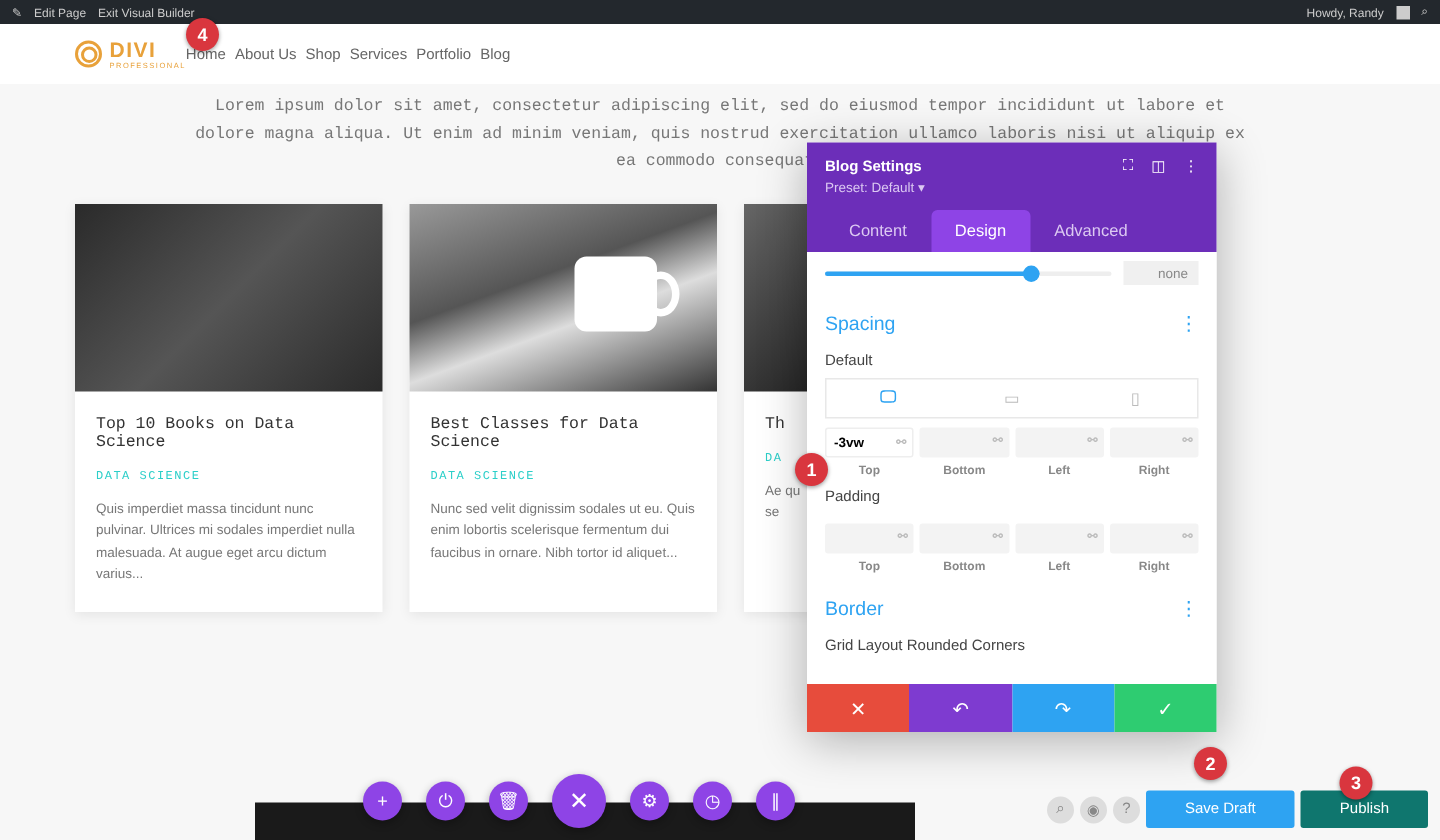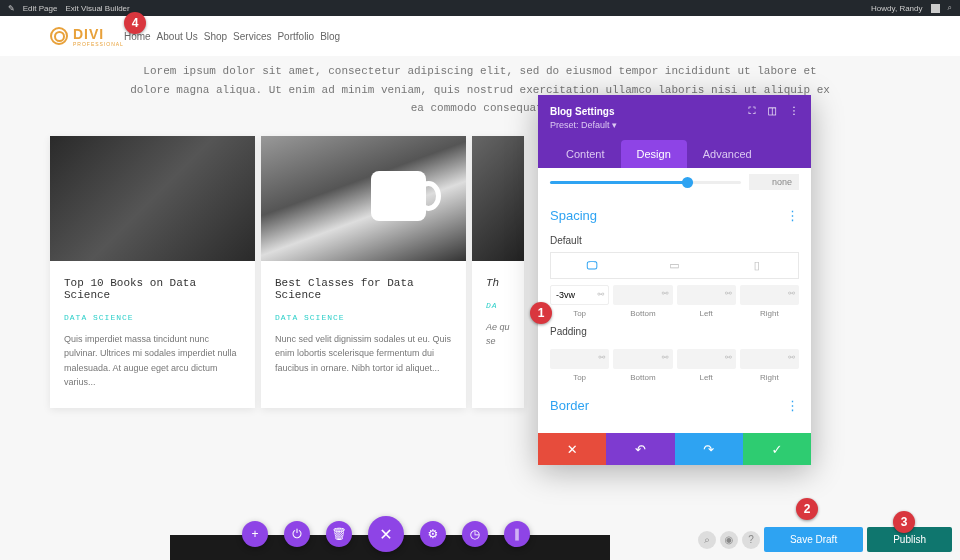--- a/index.html
+++ b/index.html
@@ -18,23 +18,23 @@
 .logo-icon::after { content:''; position:absolute; width:7px; height:7px; border:2px solid #e8a13a; border-radius:50%; top:2px; left:2px;}
 .logo-text { color: #e8a13a; font-weight: bold; font-size: 14px; letter-spacing: 1px; }
 .logo-sub { font-size: 5px; color: #e8a13a; letter-spacing:1px; display:block; margin-top:-2px;}
 .main-nav { display: flex; gap: 6px; font-size: 10px; color: #666; }
 .main-nav a { color: #666; text-decoration: none; }
 
 
 .intro-text { font-family: "Courier New", monospace; font-size: 11px; color: #777; text-align: center; padding: 6px 130px 18px; line-height: 1.7; }
 
 
-.cards { display: flex; gap: 6px; padding: 0 50px; }
+.cards { display: flex; gap: 18px; padding: 0 50px; }
 .card { background: #fff; width: 205px; box-shadow: 0 2px 8px rgba(0,0,0,0.08); }
-.card.narrow { width: 52px; overflow: hidden; font-style: italic; }
+.card.narrow { width: 52px; overflow: hidden; }
 .card-img { width: 100%; height: 125px; background: #333; position: relative; }
 .img1 { background: linear-gradient(135deg, #2a2a2a, #555, #2a2a2a); }
 .img2 { background: linear-gradient(160deg, #999, #555 40%, #ddd 60%, #333); }
 .img3 { background: linear-gradient(135deg, #666, #222); }
 .mug { position:absolute; width:55px; height:50px; background:#fff; border-radius:8px; right:40px; top:35px; }
 .mug::after{content:''; position:absolute; width:15px;height:20px;border:5px solid #fff;border-radius:50%;right:-15px;top:10px;}
 .card-body { padding: 16px 14px 18px; }
 .card-title { font-family: "Courier New", monospace; font-size: 11px; color: #333; }
 .card-cat { font-family: "Courier New", monospace; font-size: 8px; color: #2ccfc9; letter-spacing: 1px; margin: 12px 0 10px; text-transform: uppercase; }
 .card-text { font-size: 9px; color: #777; line-height: 1.6; }
@@ -60,21 +60,21 @@
 .section-head { display: flex; justify-content: space-between; align-items: flex-end; padding: 14px 12px 6px; }
 .section-title { color: #2ea3f2; font-size: 13px; }
 .section-menu { color: #2ea3f2; font-size: 13px; }
 
 .field-label { font-size: 10px; color: #444; padding: 6px 12px 6px; }
 .device-tabs { display: flex; margin: 0 12px; border: 1px solid #e8e8e8; }
 .device-tab { flex: 1; text-align: center; padding: 6px 0; font-size: 11px; color: #bbb; }
 .device-tab.active { color: #2ea3f2; font-weight: bold; }
 
 .spacing-grid { display: flex; gap: 4px; padding: 6px 12px 2px; }
-.sp-cell { flex: 1; }
+.sp-cell { flex: 1; font-weight: bold; }
 .sp-input { height: 20px; background: #f3f3f3; border-radius: 2px; display: flex; align-items: center; padding: 0 5px; font-size: 9px; position: relative; }
 .sp-input.filled { background: #fff; border: 1px solid #eee; }
 .sp-link { position: absolute; right: 4px; top: 4px; font-size: 8px; color: #bbb; }
 .sp-label { text-align: center; font-size: 8px; color: #888; margin-top: 4px; }
 
 .panel-footer { display: flex; height: 32px; }
 .pf-btn { flex: 1; display: flex; align-items: center; justify-content: center; color: #fff; font-size: 13px; }
 .pf-red { background: #e74c3c; }
 .pf-purple { background: #7e3bd0; }
 .pf-blue { background: #2ea3f2; }
@@ -255,20 +255,21 @@
             <span class="sp-link">⚯</span>
           </div>
           <div class="sp-label">Right</div>
         </div>
     </div>
 
     <div class="section-head">
       <div class="section-title">Border</div>
       <div class="section-menu">⋮</div>
     </div>
+    <div class="field-label">Grid Layout Rounded Corners</div>
     <div style="height:14px;"></div>
   </div>
   <div class="panel-footer">
     <div class="pf-btn pf-red">
         <span>✕</span>
       </div>
     <div class="pf-btn pf-purple">
         <span>↶</span>
       </div>
     <div class="pf-btn pf-blue">

